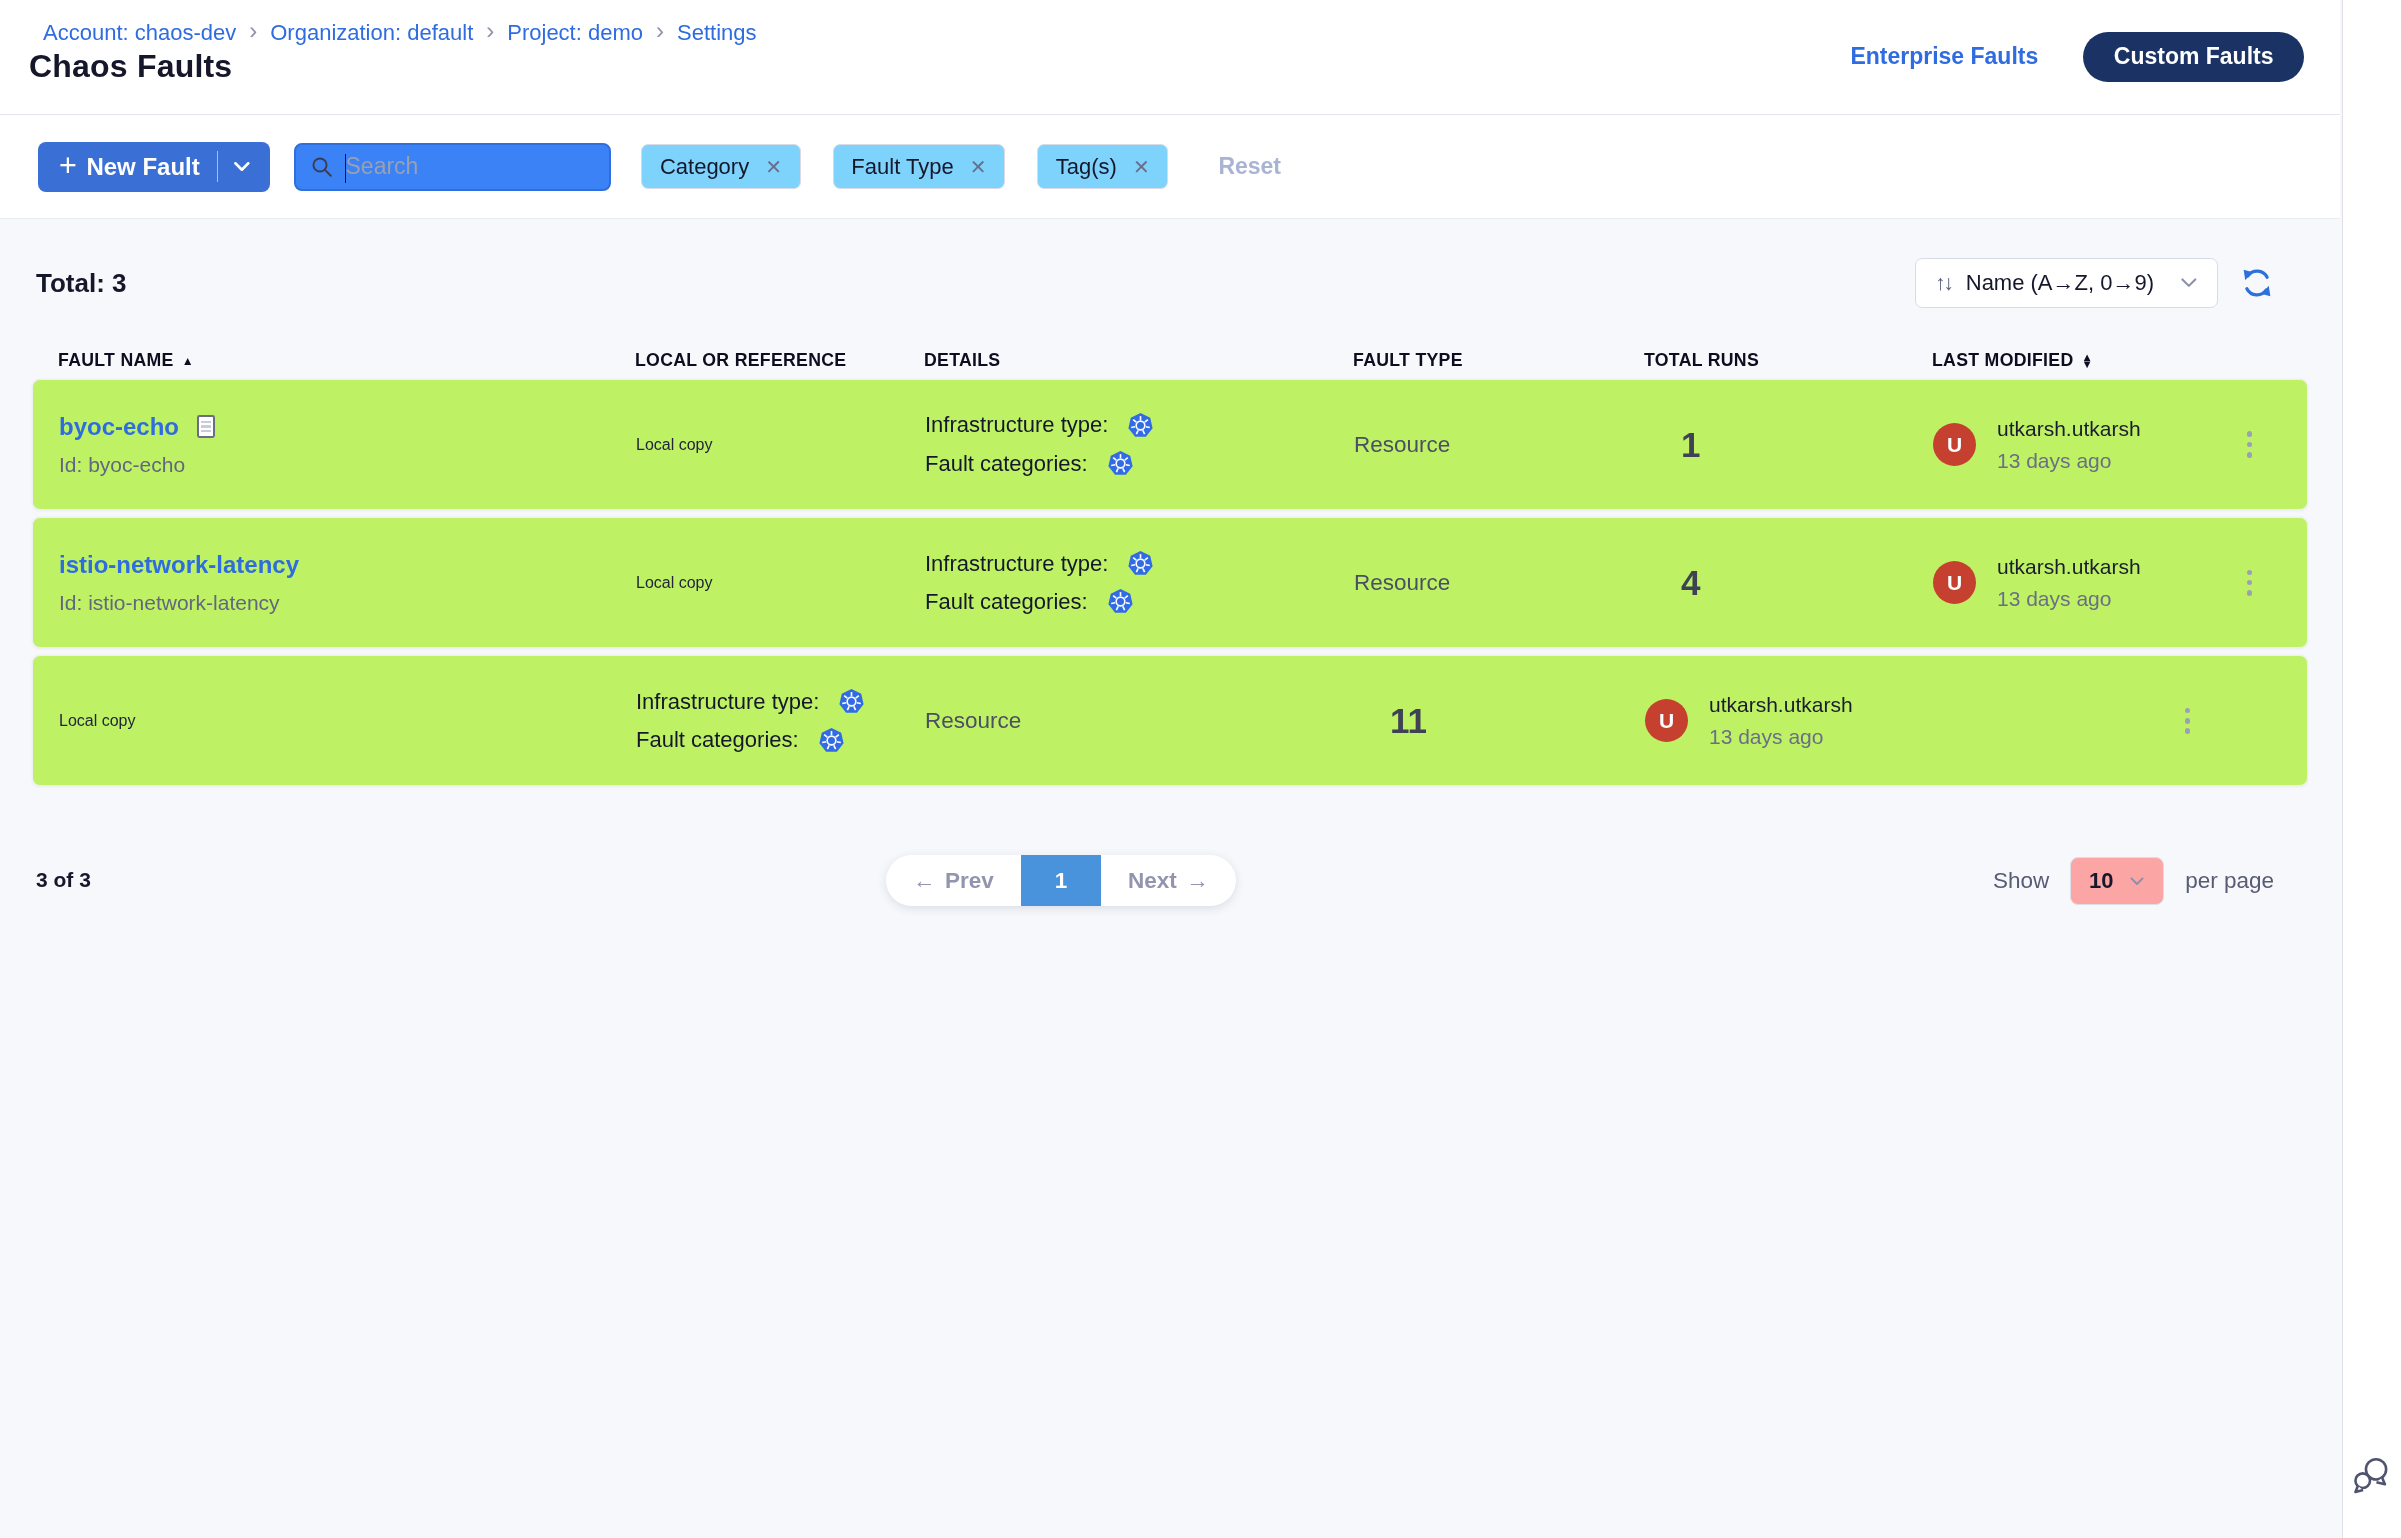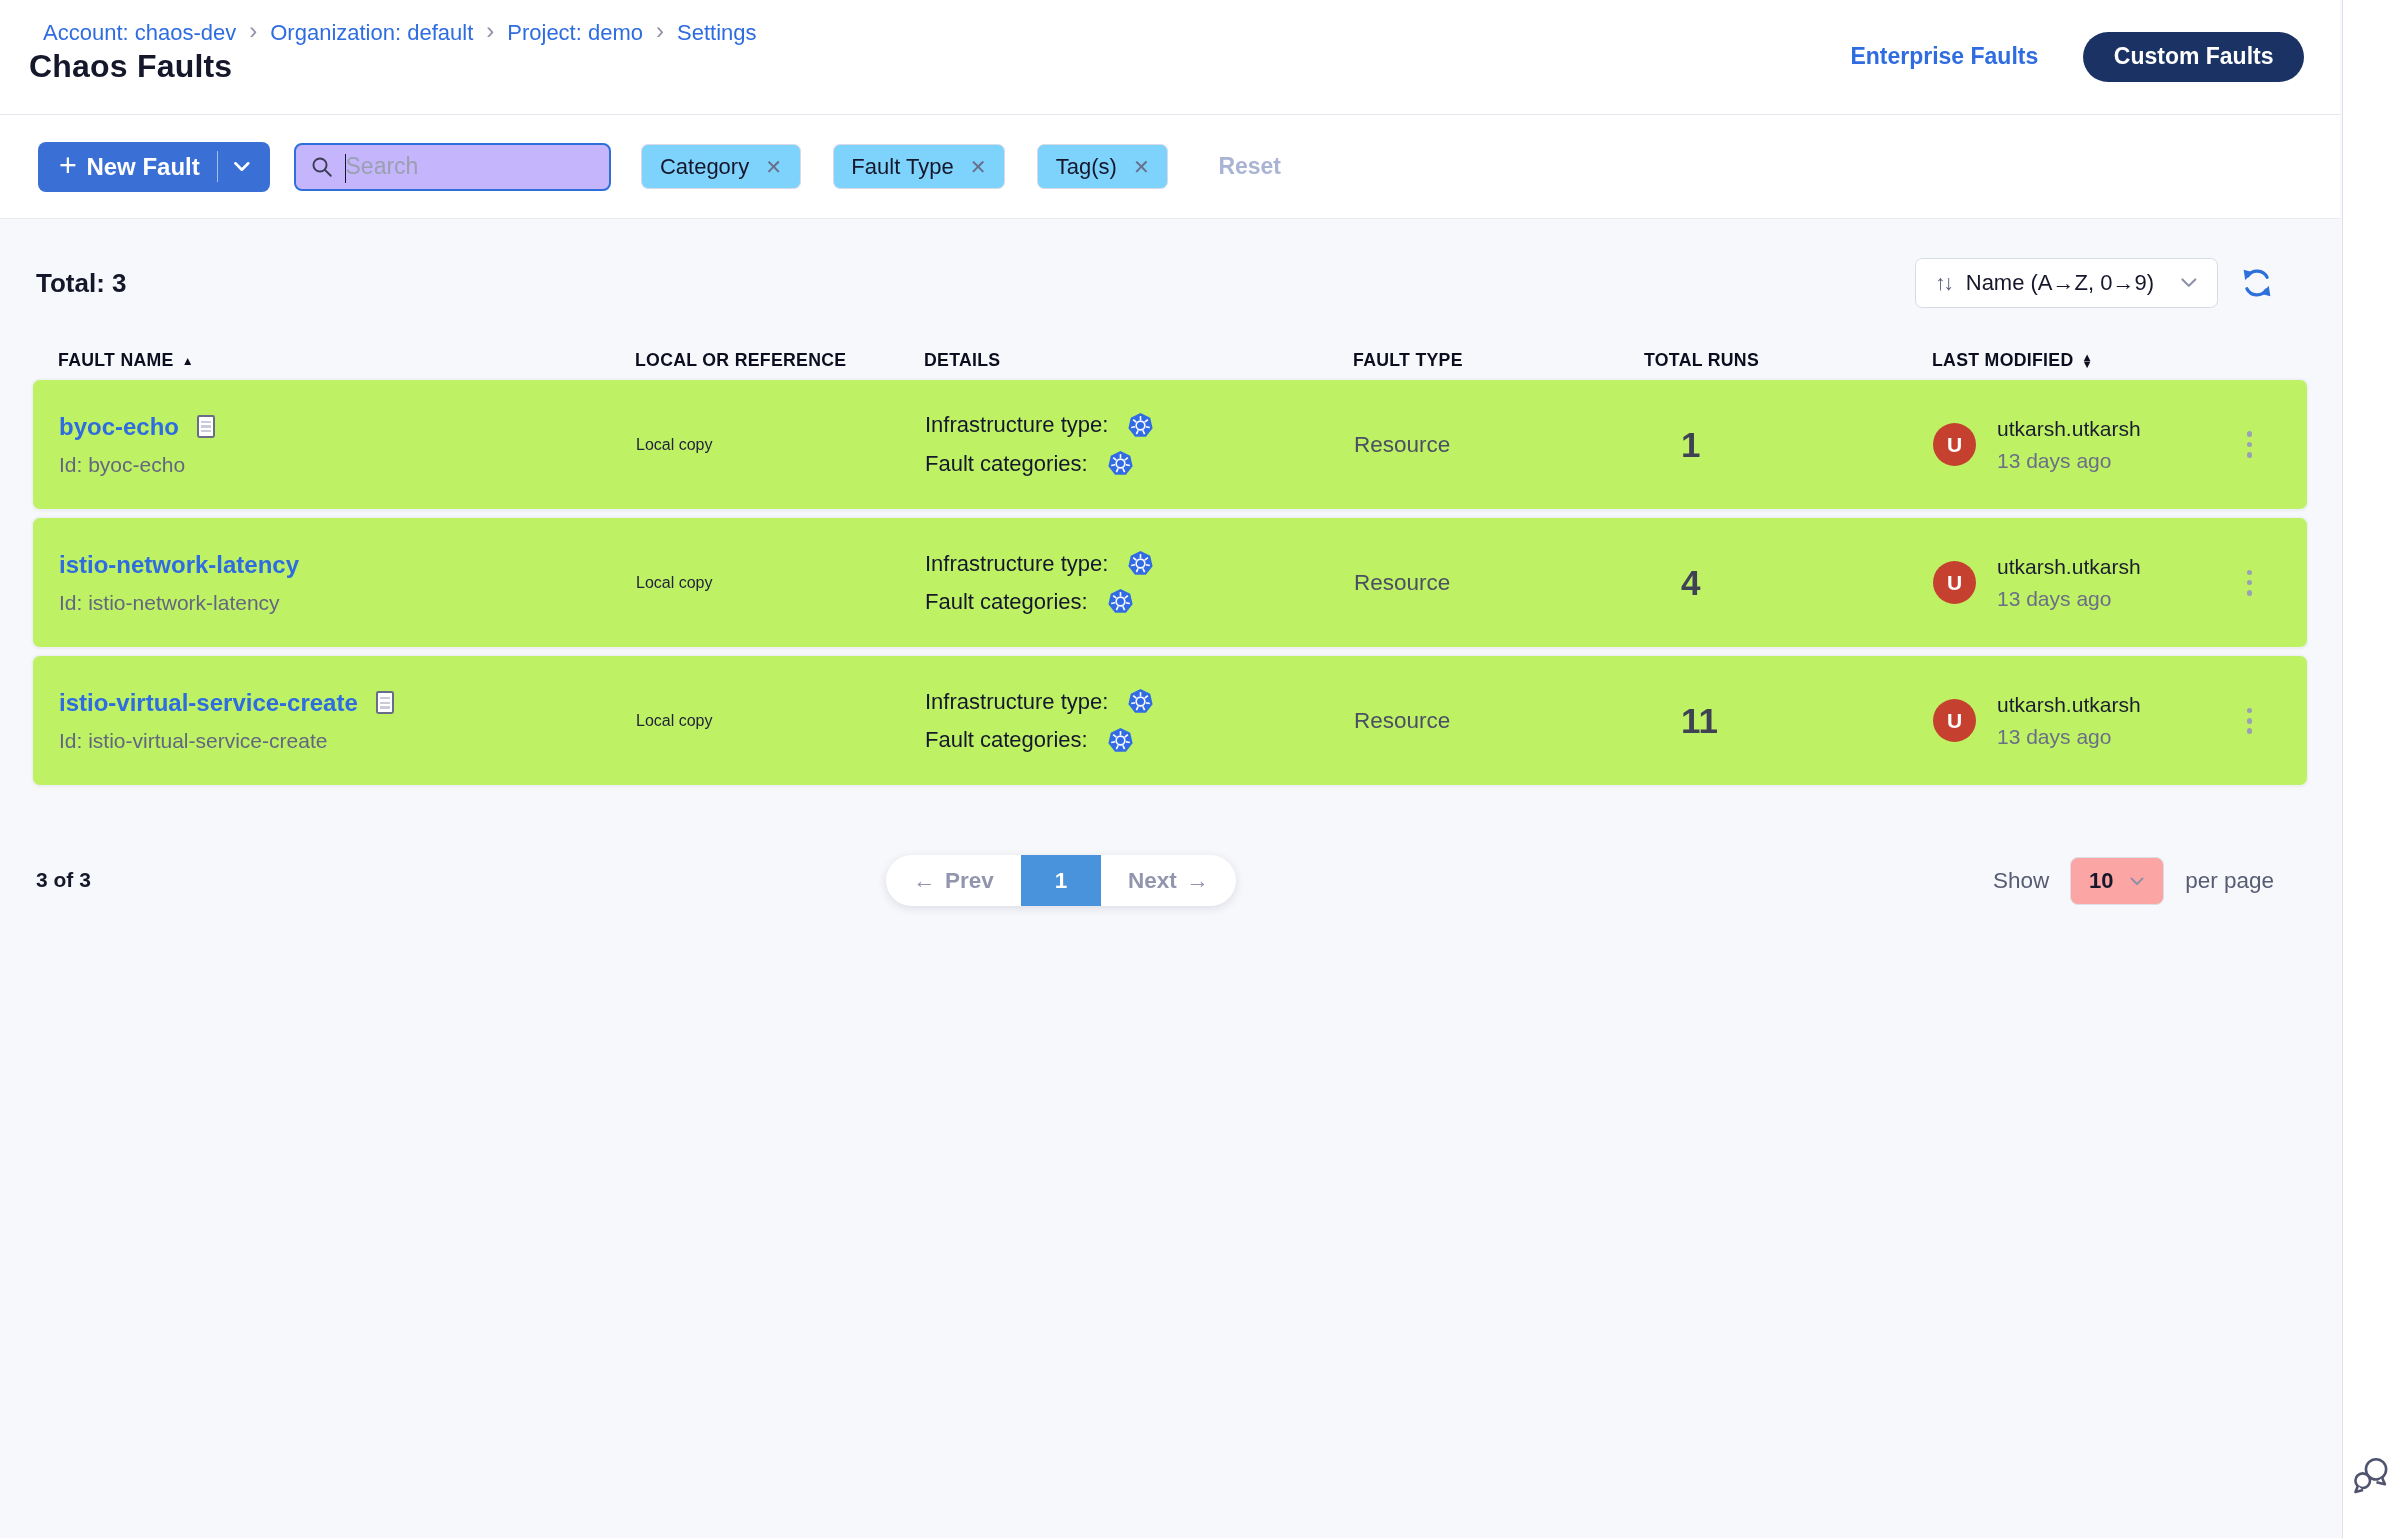--- a/index.html
+++ b/index.html
@@ -47,21 +47,21 @@
     display:flex; align-items:center; background:#3a6fd6; border:none; border-radius:8px;
     height:50px; padding:0 4.8px 0 21px; cursor:pointer; color:#fff; font-family:inherit;
   }
   .btn-new-fault .plus { font-size:30.5px; font-weight:400; margin-right:9.6px; line-height:0; padding-bottom:3.2px; }
   .btn-new-fault .nf-label { font-size:24px; font-weight:700; padding-right:17.7px; }
   .btn-new-fault .split { width:0.8px; height:30.5px; background:rgba(255,255,255,.55); }
   .btn-new-fault .caret-zone { padding:0 14.5px; display:flex; align-items:center; }
 
   .search-wrap {
     position:relative; margin-left:24px; width:317px; height:48px;
-    border:2px solid #2f6fdb; border-radius:8px; background:#c4b5fd;
+    border:2px solid #2f6fdb; border-radius:8px; background:#3b82f6;
     display:flex; align-items:center; padding-left:14.5px;
   }
   .search-wrap input {
     border:none; outline:none; background:transparent; font-family:inherit;
     font-size:23px; color:#1b1d2e; width:225px; margin-left:11.3px;
   }
   .search-wrap input::placeholder { color:#9aa0b0; }
   .search-caret { position:absolute; left:49px; top:9.6px; width:1.6px; height:29px; background:#14162a; }
 
   .chips { display:flex; align-items:center; gap:32px; margin-left:30.5px; }
@@ -392,31 +392,20 @@
         <div class="cell-kebab">
           <span class="kebab">
               <i></i>
               <i></i>
               <i></i>
             </span>
         </div>
       </div>
 
       <div class="card row-grid">
-        <div class="cell-name">
-          <span class="name-line">
-            <a class="fault-link">istio-virtual-service-create</a>
-            <span class="doc-icon">
-                <i></i>
-                <i></i>
-                <i></i>
-              </span>
-          </span>
-          <span class="fault-id">Id: istio-virtual-service-create</span>
-        </div>
         <div class="cell-copy">Local copy</div>
         <div class="cell-details">
           <span class="detail-line">
             <span>Infrastructure type:</span>
             <svg class="k8s" viewBox="0 0 24 25">
                 <polygon points="12,1 21,5.3 23.2,15.1 17,22.9 7,22.9 0.8,15.1 3,5.3" fill="#326ce5"></polygon>
                 <g stroke="#fff" stroke-width="1.5" fill="none">
                   <circle cx="12" cy="12.5" r="4"></circle>
                   <line x1="12" y1="7.5" x2="12" y2="3.8"></line>
                   <line x1="15.9" y1="9.4" x2="18.8" y2="7"></line>

